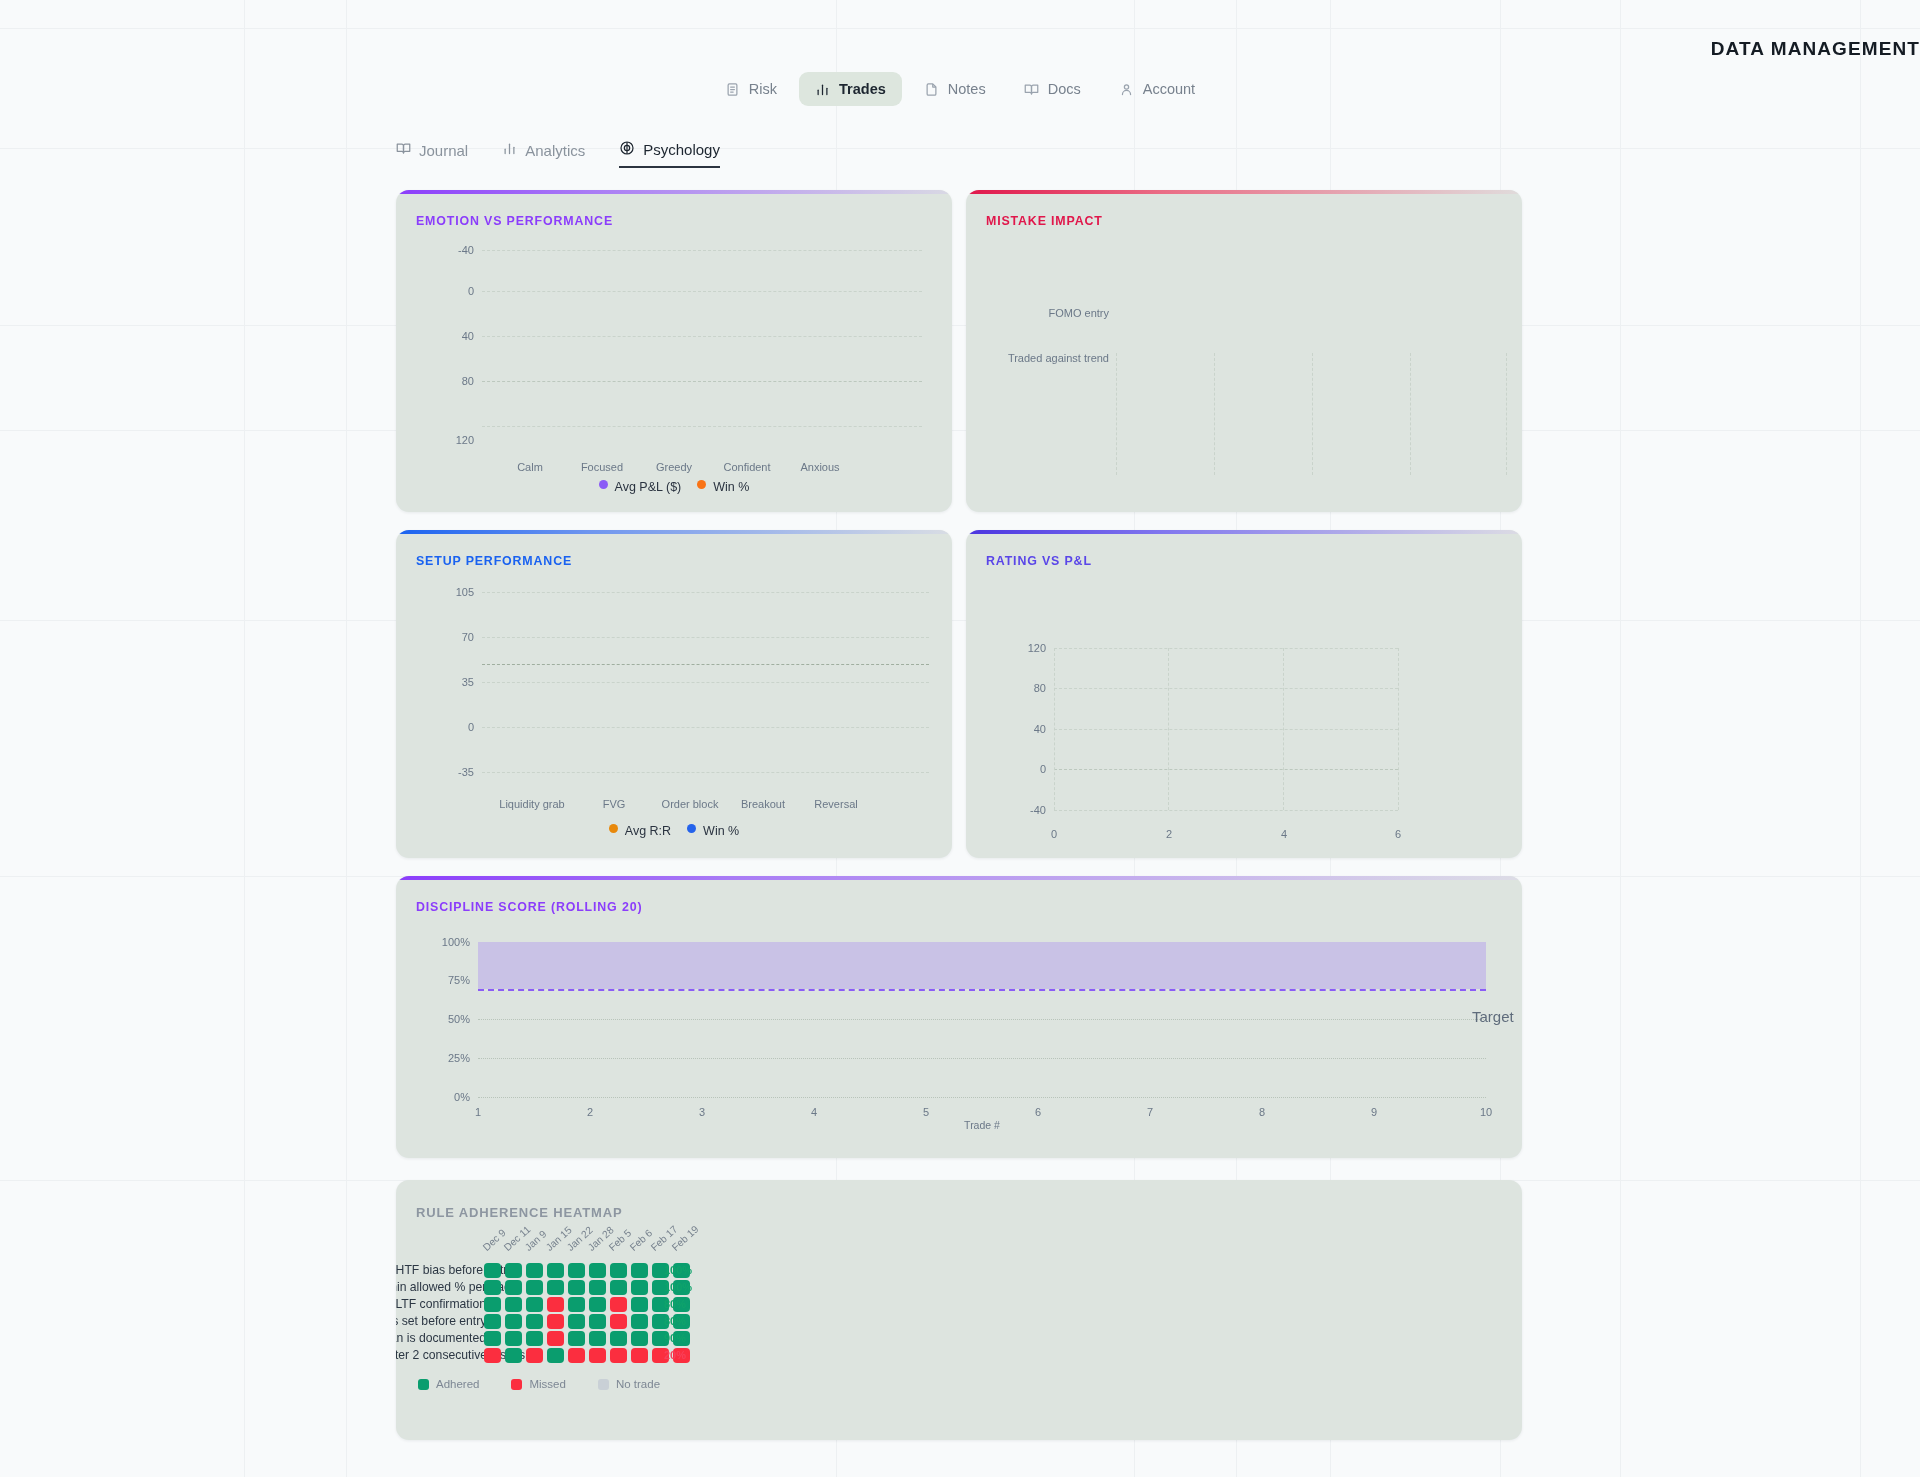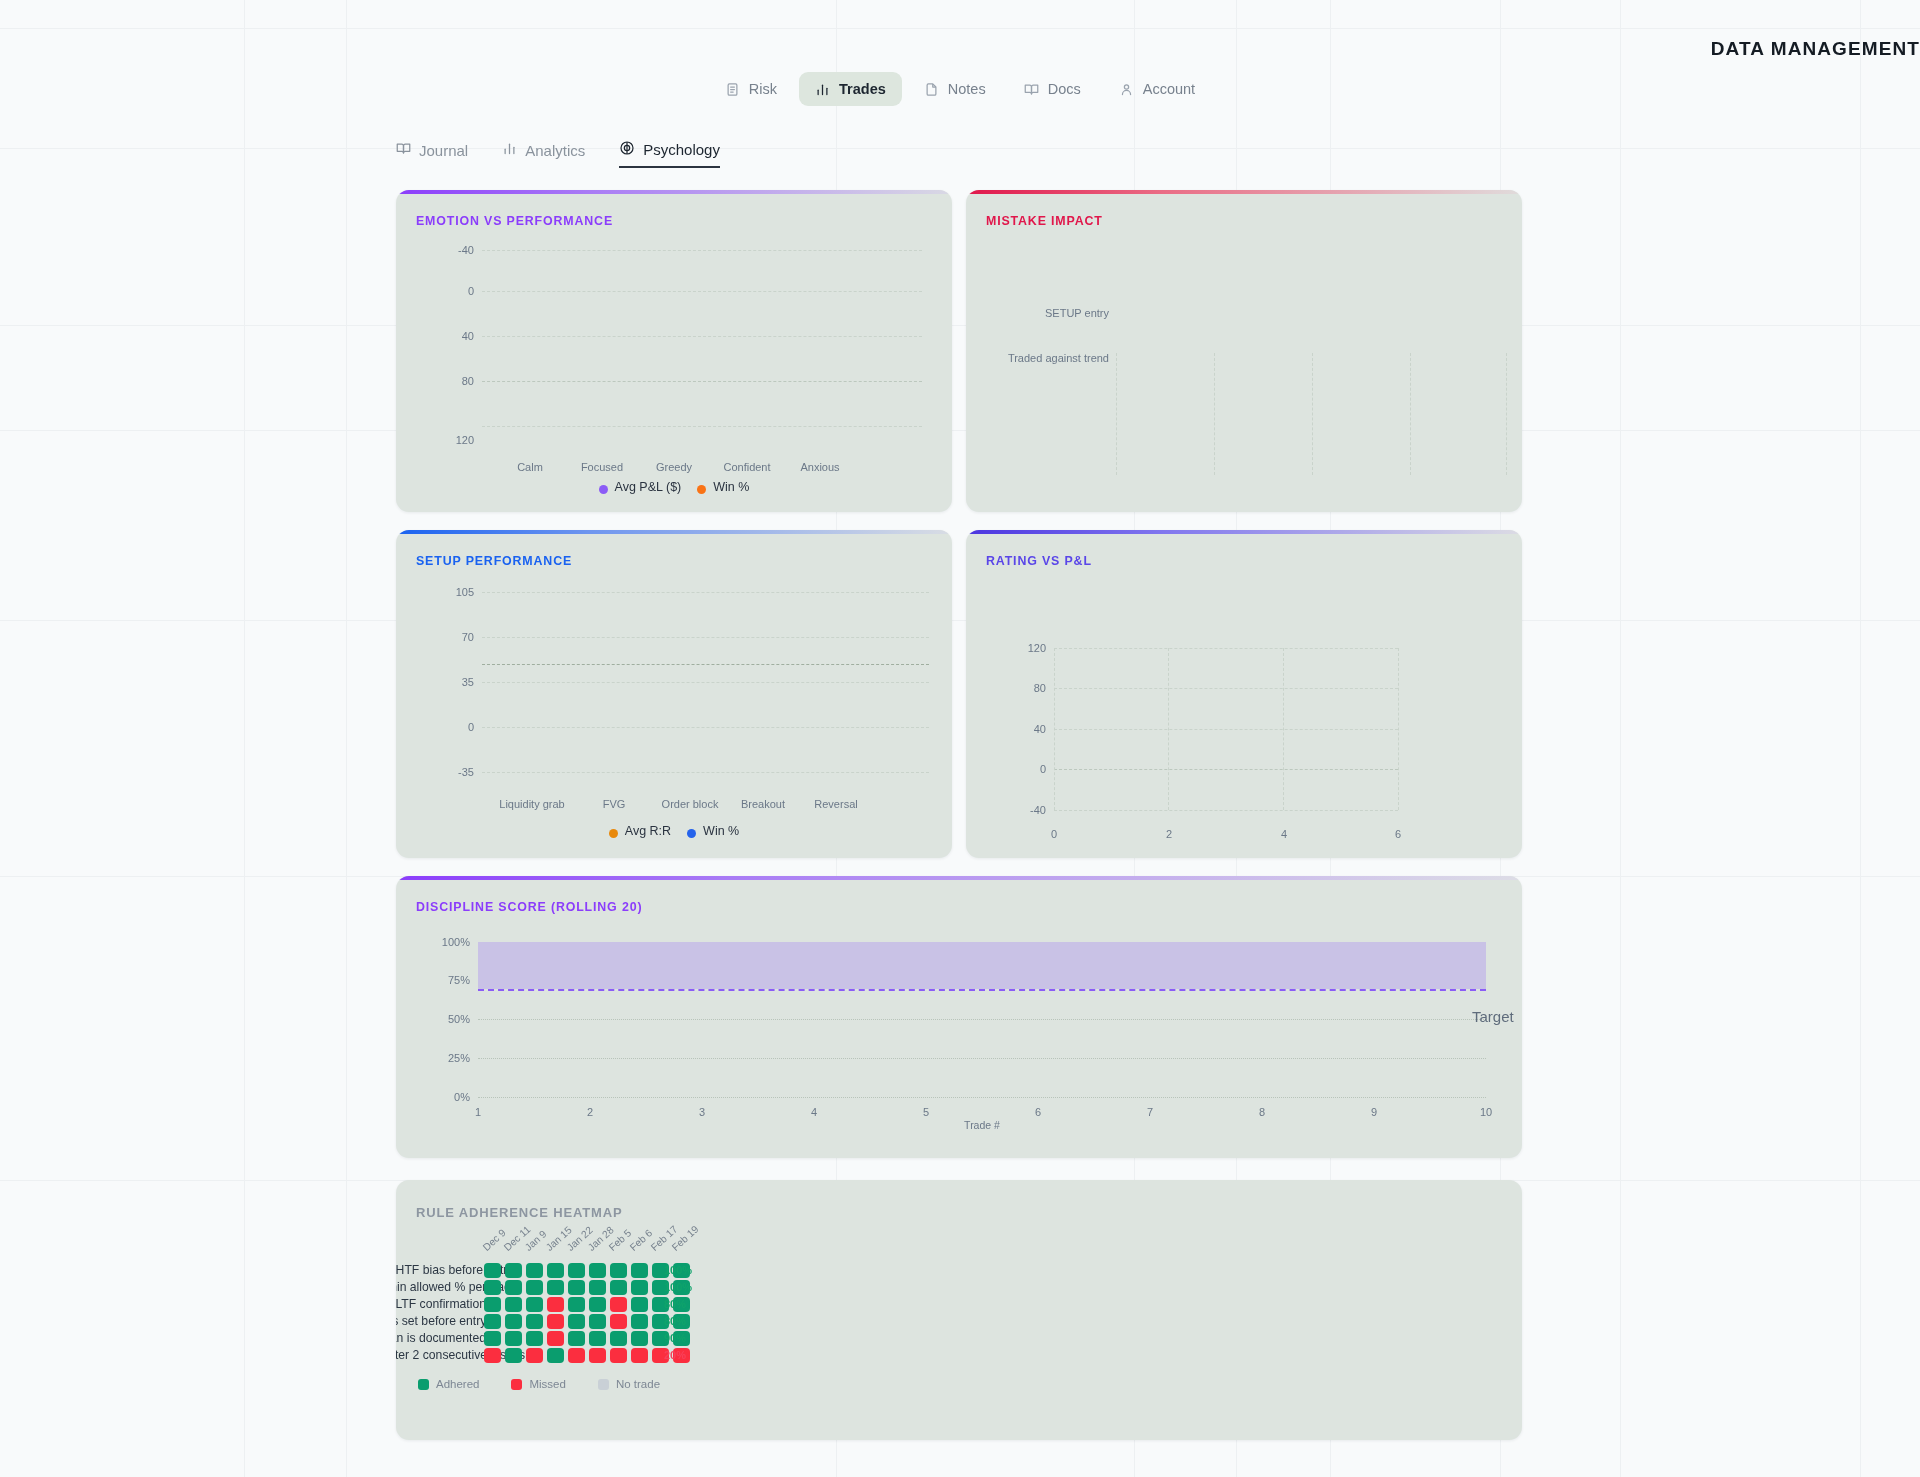--- a/index.html
+++ b/index.html
@@ -70,21 +70,21 @@
   .tick.ry { transform: translateY(-50%); text-align: right; }
   .tick.cx { transform: translateX(-50%); }
   .gridline { position: absolute; height: 0; border-top: 1px dashed #c9d3cb; }
   .gridline.solidish { border-top: 1px dashed #bcc8be; }
   .vgridline { position: absolute; width: 0; border-left: 1px dashed #c9d3cb; }
 
   .legend {
     position: absolute; display: flex; align-items: center; gap: 16px;
     font-size: 12.5px; color: #2a3340;
   }
-  .legend .li { display: flex; align-items: flex-end; gap: 7px; }
+  .legend .li { display: flex; align-items: flex-start; gap: 7px; }
   .dot { width: 9px; height: 9px; border-radius: 50%; display: inline-block; }
 
   
   .hm-rowlabel { position: absolute; right: 0; font-size: 12.2px; color: #2c3744;
                  white-space: nowrap; transform: translateY(-50%); }
   .hm-cell { position: absolute; width: 17px; height: 15px; border-radius: 4px; }
   .hm-pct { position: absolute; font-size: 11px; font-weight: 700;
             transform: translateY(-50%); white-space: nowrap; }
   .hm-date { position: absolute; font-size: 10.2px; color: #78838f;
              transform-origin: left bottom; transform: rotate(-42deg); white-space: nowrap; }
@@ -246,21 +246,21 @@
     <div class="card-title" style="color:#e0174b;">MISTAKE IMPACT</div>
 
     <div class="plot" style="left:150px; top:285px; width:400px; height:0;">
     </div>
     <div class="vgridline" style="left:150px; top:163px; height:122px;"></div>
     <div class="vgridline" style="left:248px; top:163px; height:122px;"></div>
     <div class="vgridline" style="left:346px; top:163px; height:122px;"></div>
     <div class="vgridline" style="left:444px; top:163px; height:122px;"></div>
     <div class="vgridline" style="left:540px; top:163px; height:122px;"></div>
 
-    <div class="tick ry" style="left:10px; width:133px; top:123px;">SETUP entry</div>
+    <div class="tick ry" style="left:10px; width:133px; top:123px;">FOMO entry</div>
     <div class="tick ry" style="left:10px; width:133px; top:168px;">Traded against trend</div>
 
   </div>
 
   <div class="card" style="left:396px; top:530px; width:556px; height:328px;">
     <div class="accent" style="background:linear-gradient(90deg,#1a62f0 0%,#6f96ef 35%,#d9dde4 100%);"></div>
     <div class="card-title" style="color:#1a62f0;">SETUP PERFORMANCE</div>
 
     <div class="plot" style="left:86px; top:62px; width:447px; height:190px;">
       <div class="gridline" style="top:0;   left:0; right:0;"></div>

